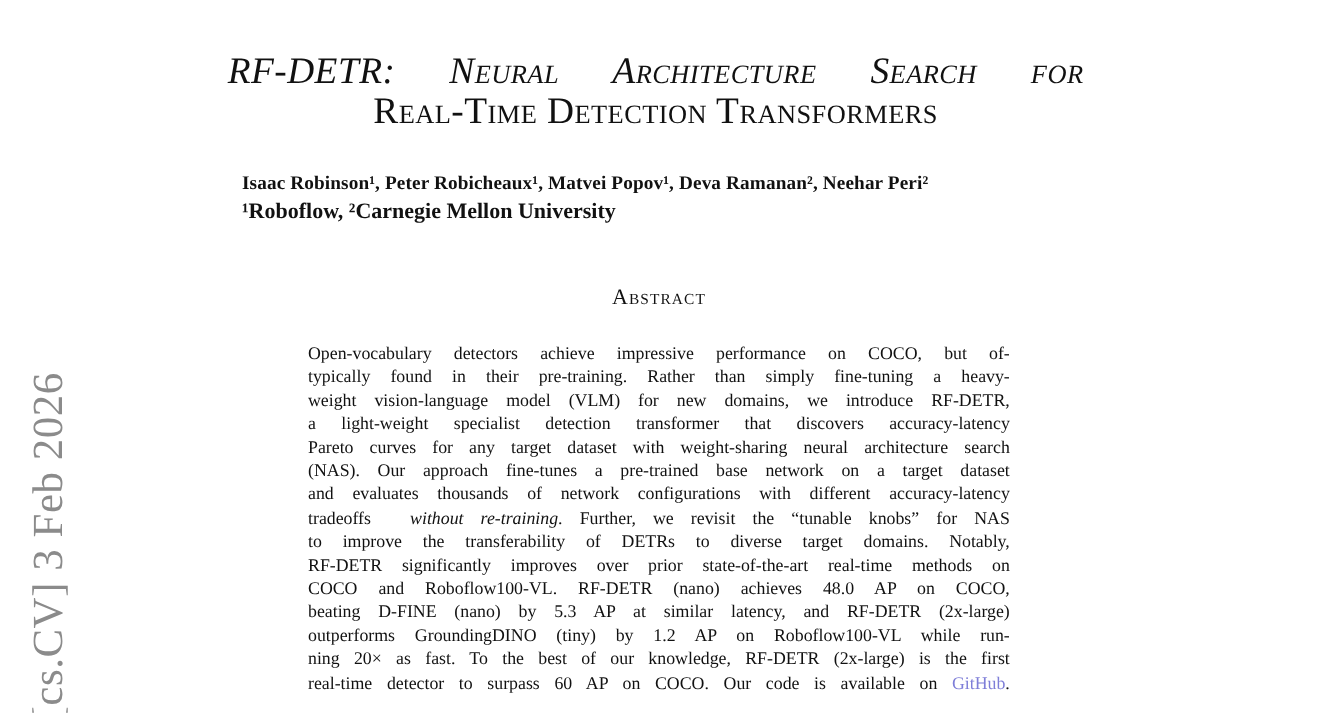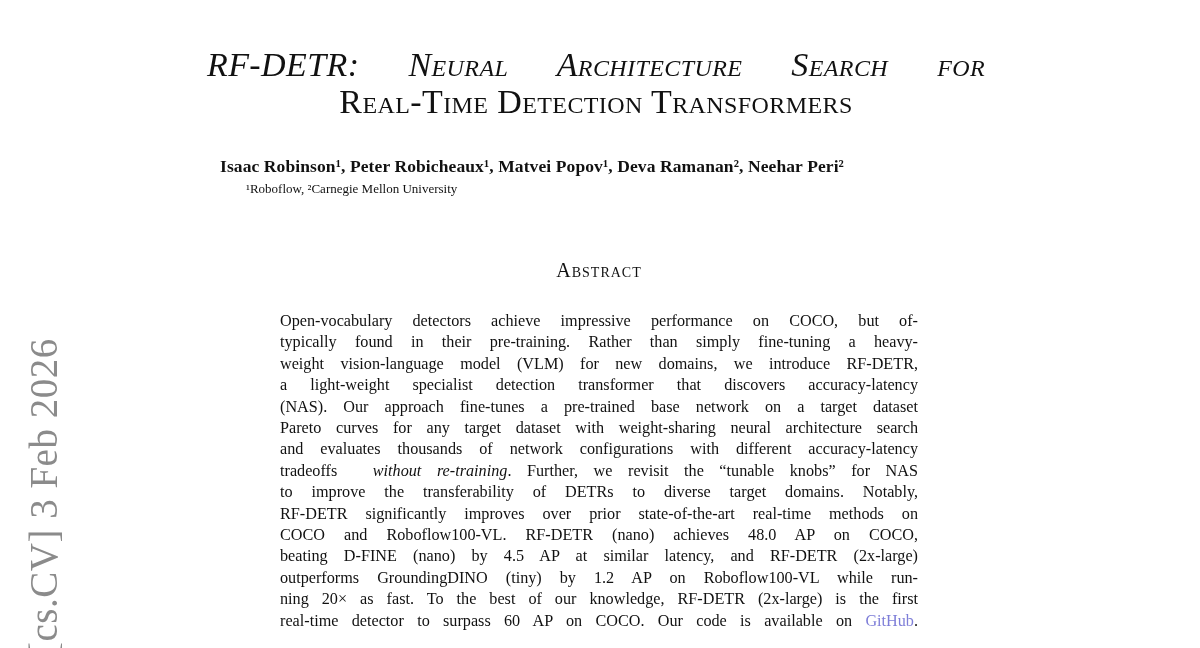--- a/index.html
+++ b/index.html
@@ -62,23 +62,22 @@
     width: 760px;
     font-size: 17.5px;
     font-weight: bold;
     letter-spacing: 0.1px;
   }
   .affiliations {
     position: absolute;
     left: 220px;
     top: 181px;
     width: 760px;
-    font-size: 13px;
-    font-weight: normal;
-    margin-left: 26px;
+    font-size: 20px;
+    font-weight: bold;
   }
 
   
   .abstract-heading {
     position: absolute;
     left: 280px;
     top: 259px;
     width: 638px;
     text-align: center;
     font-size: 20px;
@@ -124,26 +123,26 @@
 
   <div class="affiliations">¹Roboflow, ²Carnegie Mellon University</div>
 
   <div class="abstract-heading">Abstract</div>
 
   <div class="abstract-body" id="abstract-body">
       <div class="abs-line"><span>Open-vocabulary detectors achieve impressive performance on COCO, but of-</span></div>
       <div class="abs-line"><span>typically found in their pre-training. Rather than simply fine-tuning a heavy-</span></div>
       <div class="abs-line"><span>weight vision-language model (VLM) for new domains, we introduce RF-DETR,</span></div>
       <div class="abs-line"><span>a light-weight specialist detection transformer that discovers accuracy-latency</span></div>
+      <div class="abs-line"><span>Pareto curves for any target dataset with weight-sharing neural architecture search</span></div>
       <div class="abs-line"><span>(NAS). Our approach fine-tunes a pre-trained base network on a target dataset</span></div>
-      <div class="abs-line"><span>Pareto curves for any target dataset with weight-sharing neural architecture search</span></div>
       <div class="abs-line"><span>and evaluates thousands of network configurations with different accuracy-latency</span></div>
       <div class="abs-line"><span>tradeoffs </span><span class="it">without re-training</span><span>. Further, we revisit the “tunable knobs” for NAS</span></div>
       <div class="abs-line"><span>to improve the transferability of DETRs to diverse target domains. Notably,</span></div>
       <div class="abs-line"><span>RF-DETR significantly improves over prior state-of-the-art real-time methods on</span></div>
       <div class="abs-line"><span>COCO and Roboflow100-VL. RF-DETR (nano) achieves 48.0 AP on COCO,</span></div>
-      <div class="abs-line"><span>beating D-FINE (nano) by 4.5 AP at similar latency, and RF-DETR (2x-large)</span></div>
+      <div class="abs-line"><span>beating D-FINE (nano) by 5.3 AP at similar latency, and RF-DETR (2x-large)</span></div>
       <div class="abs-line"><span>outperforms GroundingDINO (tiny) by 1.2 AP on Roboflow100-VL while run-</span></div>
       <div class="abs-line"><span>ning 20× as fast. To the best of our knowledge, RF-DETR (2x-large) is the first</span></div>
       <div class="abs-line"><span>real-time detector to surpass 60 AP on COCO. Our code is available on </span><span class="link" style="color: rgb(126, 126, 216);">GitHub</span><span>.</span></div>
     </div>
 
 </div>
 
 </body></html>

